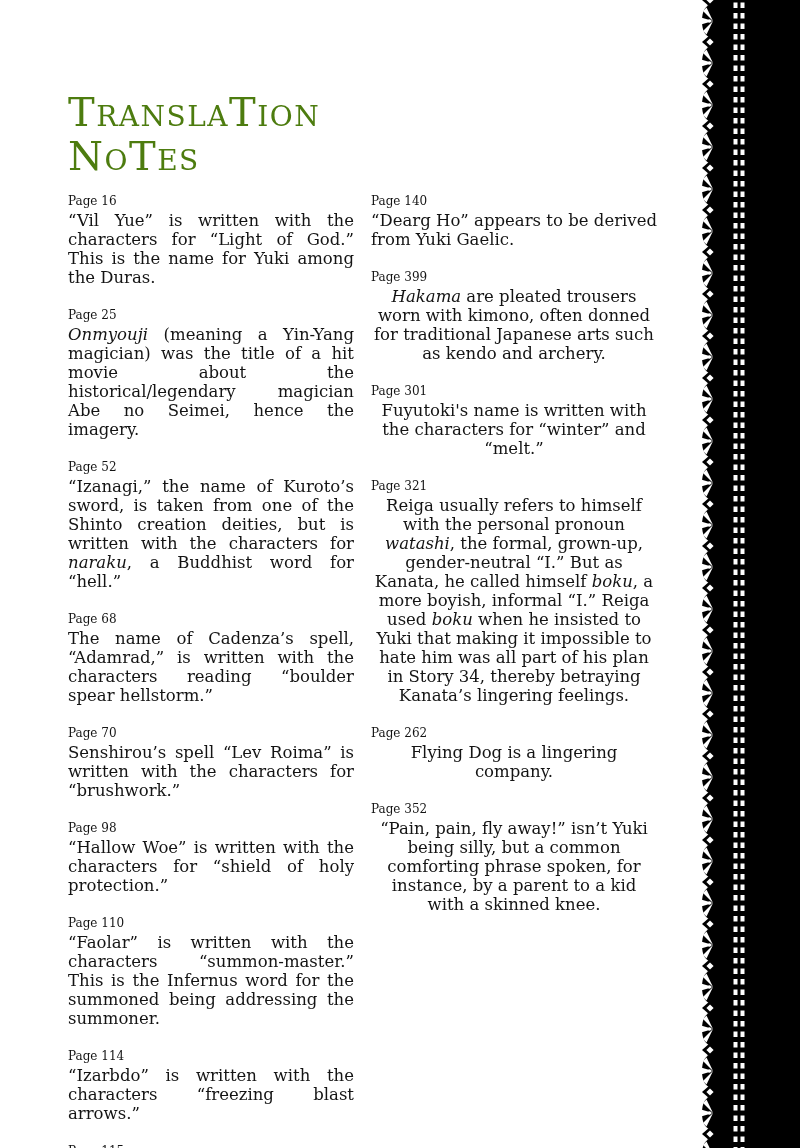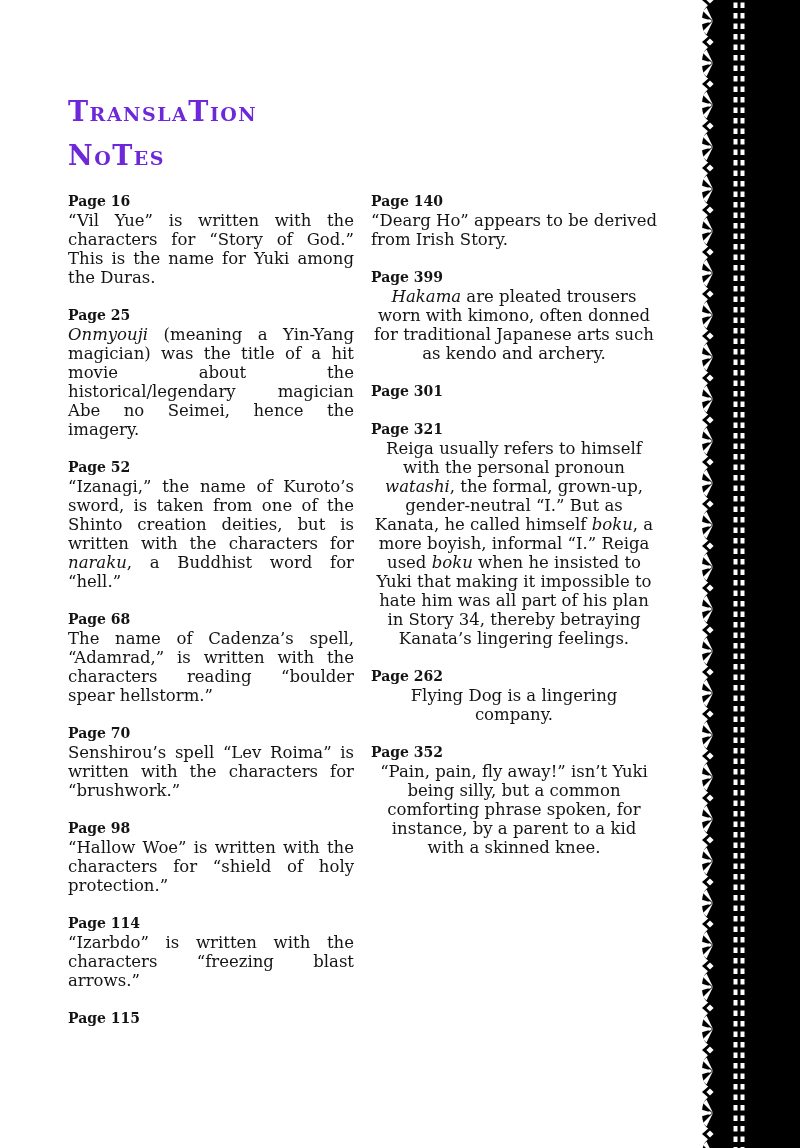--- a/index.html
+++ b/index.html
@@ -16,38 +16,38 @@
     color: #141414;
   }
   .content {
     position: absolute;
     left: 68px;
     top: 90px;
     width: 590px;
   }
   .title {
     margin: 0 0 10px 0;
-    font-weight: bold;
+    font-weight: normal;
     font-variant: small-caps;
-    font-size: 27px;
+    font-size: 40px;
     line-height: 44px;
     letter-spacing: 1.5px;
-    color: #6d28d9;
+    color: #4d7c0f;
   }
   .title .title-line { display: block; }
   .columns {
     display: flex;
     gap: 17px;
     margin-top: 14px;
   }
   .col { width: 286px; }
   .note { margin: 0 0 19px 0; }
   .note-page {
-    font-weight: bold;
-    font-size: 14px;
+    font-weight: normal;
+    font-size: 12px;
     line-height: 19px;
   }
   .note-text {
     margin: 0;
     font-size: 16.5px;
     line-height: 19px;
     text-align: justify;
   }
   .note-text.ragged { text-align: center; }
   .note-text em { font-style: italic; }
@@ -68,21 +68,21 @@
   <div class="content">
     <h1 class="title">
       <span class="title-line">TranslaTion</span>
       <span class="title-line">NoTes</span>
     </h1>
 
     <div class="columns">
       <div class="col" id="col-left">
           <div class="note">
             <div class="note-page">Page 16</div>
-            <p class="note-text">“Vil Yue” is written with the characters for “Story of God.” This is the name for Yuki among the Duras.</p>
+            <p class="note-text">“Vil Yue” is written with the characters for “Light of God.” This is the name for Yuki among the Duras.</p>
           </div>
           <div class="note">
             <div class="note-page">Page 25</div>
             <p class="note-text"><em>Onmyouji</em> (meaning a Yin-Yang magician) was the title of a hit movie about the historical/legendary magician Abe no Seimei, hence the imagery.</p>
           </div>
           <div class="note">
             <div class="note-page">Page 52</div>
             <p class="note-text">“Izanagi,” the name of Kuroto’s sword, is taken from one of the Shinto creation deities, but is written with the characters for <em>naraku</em>, a Buddhist word for “hell.”</p>
           </div>
           <div class="note">
@@ -91,38 +91,43 @@
           </div>
           <div class="note">
             <div class="note-page">Page 70</div>
             <p class="note-text">Senshirou’s spell “Lev Roima” is written with the characters for “brushwork.”</p>
           </div>
           <div class="note">
             <div class="note-page">Page 98</div>
             <p class="note-text">“Hallow Woe” is written with the characters for “shield of holy protection.”</p>
           </div>
           <div class="note">
+            <div class="note-page">Page 110</div>
+            <p class="note-text">“Faolar” is written with the characters “summon-master.” This is the Infernus word for the summoned being addressing the summoner.</p>
+          </div>
+          <div class="note">
             <div class="note-page">Page 114</div>
             <p class="note-text">“Izarbdo” is written with the characters “freezing blast arrows.”</p>
           </div>
           <div class="note">
             <div class="note-page">Page 115</div>
           </div>
         </div>
       <div class="col" id="col-right">
           <div class="note">
             <div class="note-page">Page 140</div>
-            <p class="note-text">“Dearg Ho” appears to be derived from Irish Story.</p>
+            <p class="note-text">“Dearg Ho” appears to be derived from Yuki Gaelic.</p>
           </div>
           <div class="note">
             <div class="note-page">Page 399</div>
             <p class="note-text ragged"><em>Hakama</em> are pleated trousers worn with kimono, often donned for traditional Japanese arts such as kendo and archery.</p>
           </div>
           <div class="note">
             <div class="note-page">Page 301</div>
+            <p class="note-text ragged">Fuyutoki's name is written with the characters for “winter” and “melt.”</p>
           </div>
           <div class="note">
             <div class="note-page">Page 321</div>
             <p class="note-text ragged">Reiga usually refers to himself with the personal pronoun <em>watashi</em>, the formal, grown-up, gender-neutral “I.” But as Kanata, he called himself <em>boku</em>, a more boyish, informal “I.” Reiga used <em>boku</em> when he insisted to Yuki that making it impossible to hate him was all part of his plan in Story 34, thereby betraying Kanata’s lingering feelings.</p>
           </div>
           <div class="note">
             <div class="note-page">Page 262</div>
             <p class="note-text ragged">Flying Dog is a lingering company.</p>
           </div>
           <div class="note">

